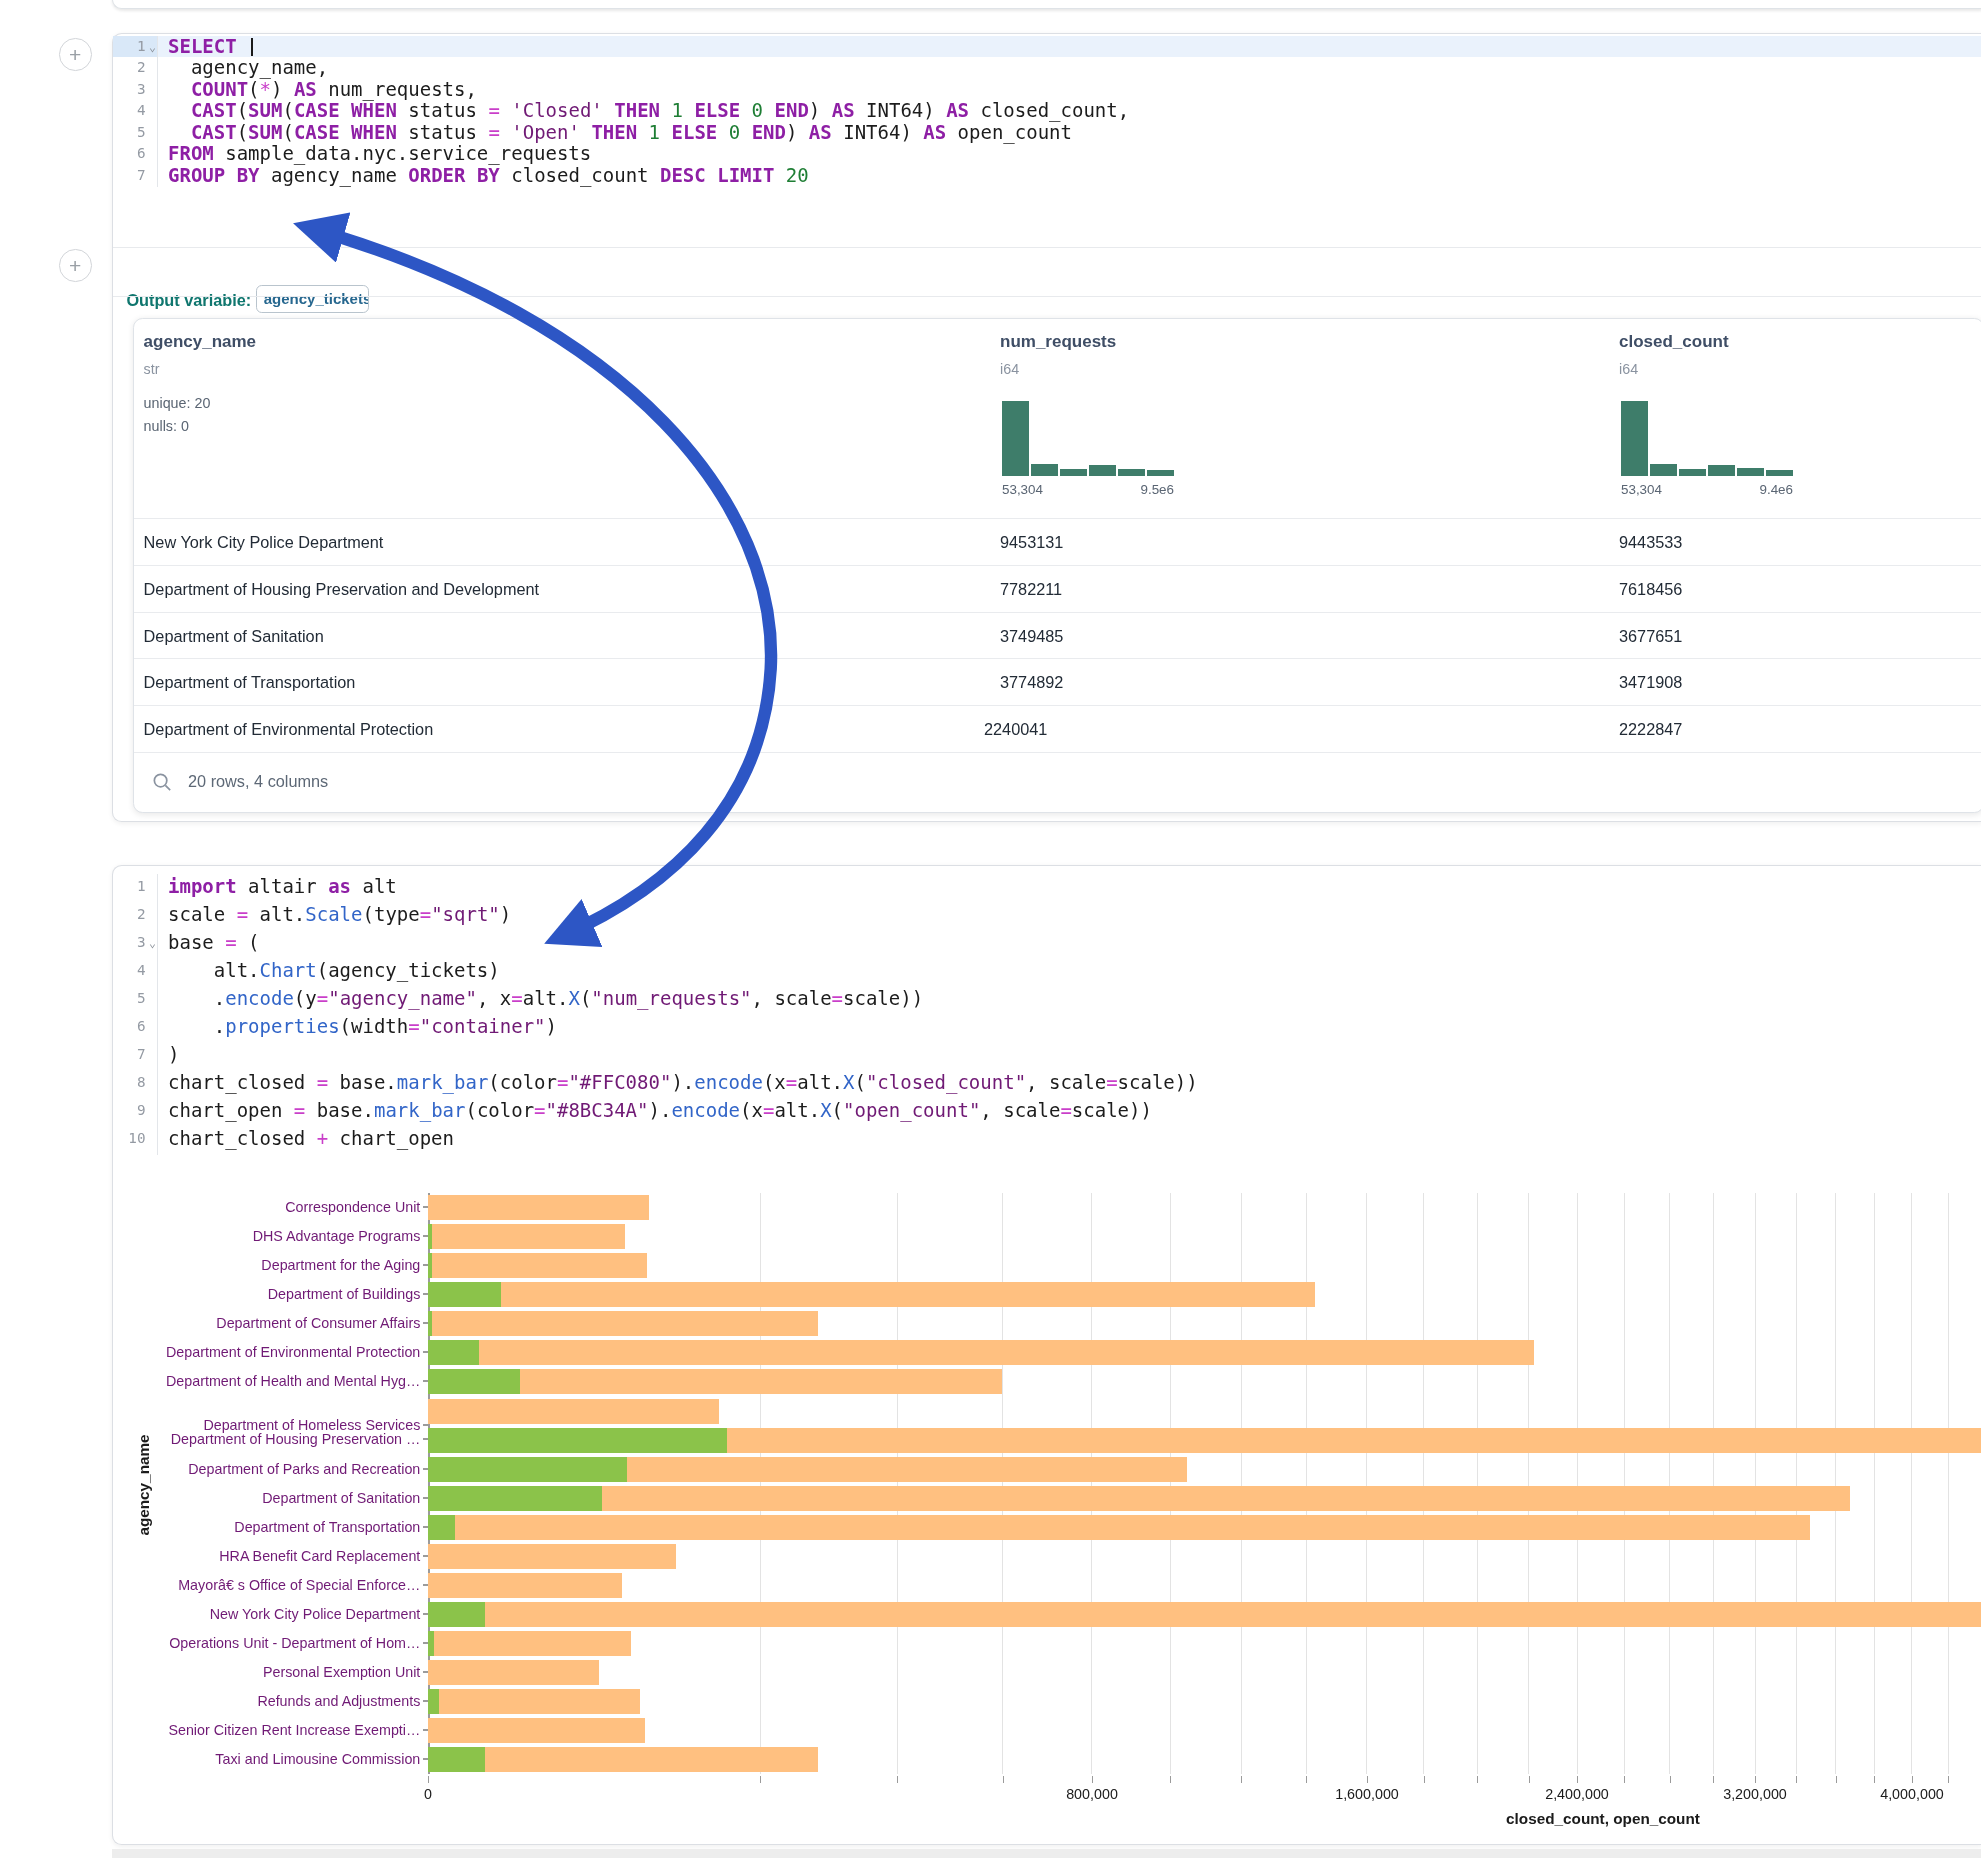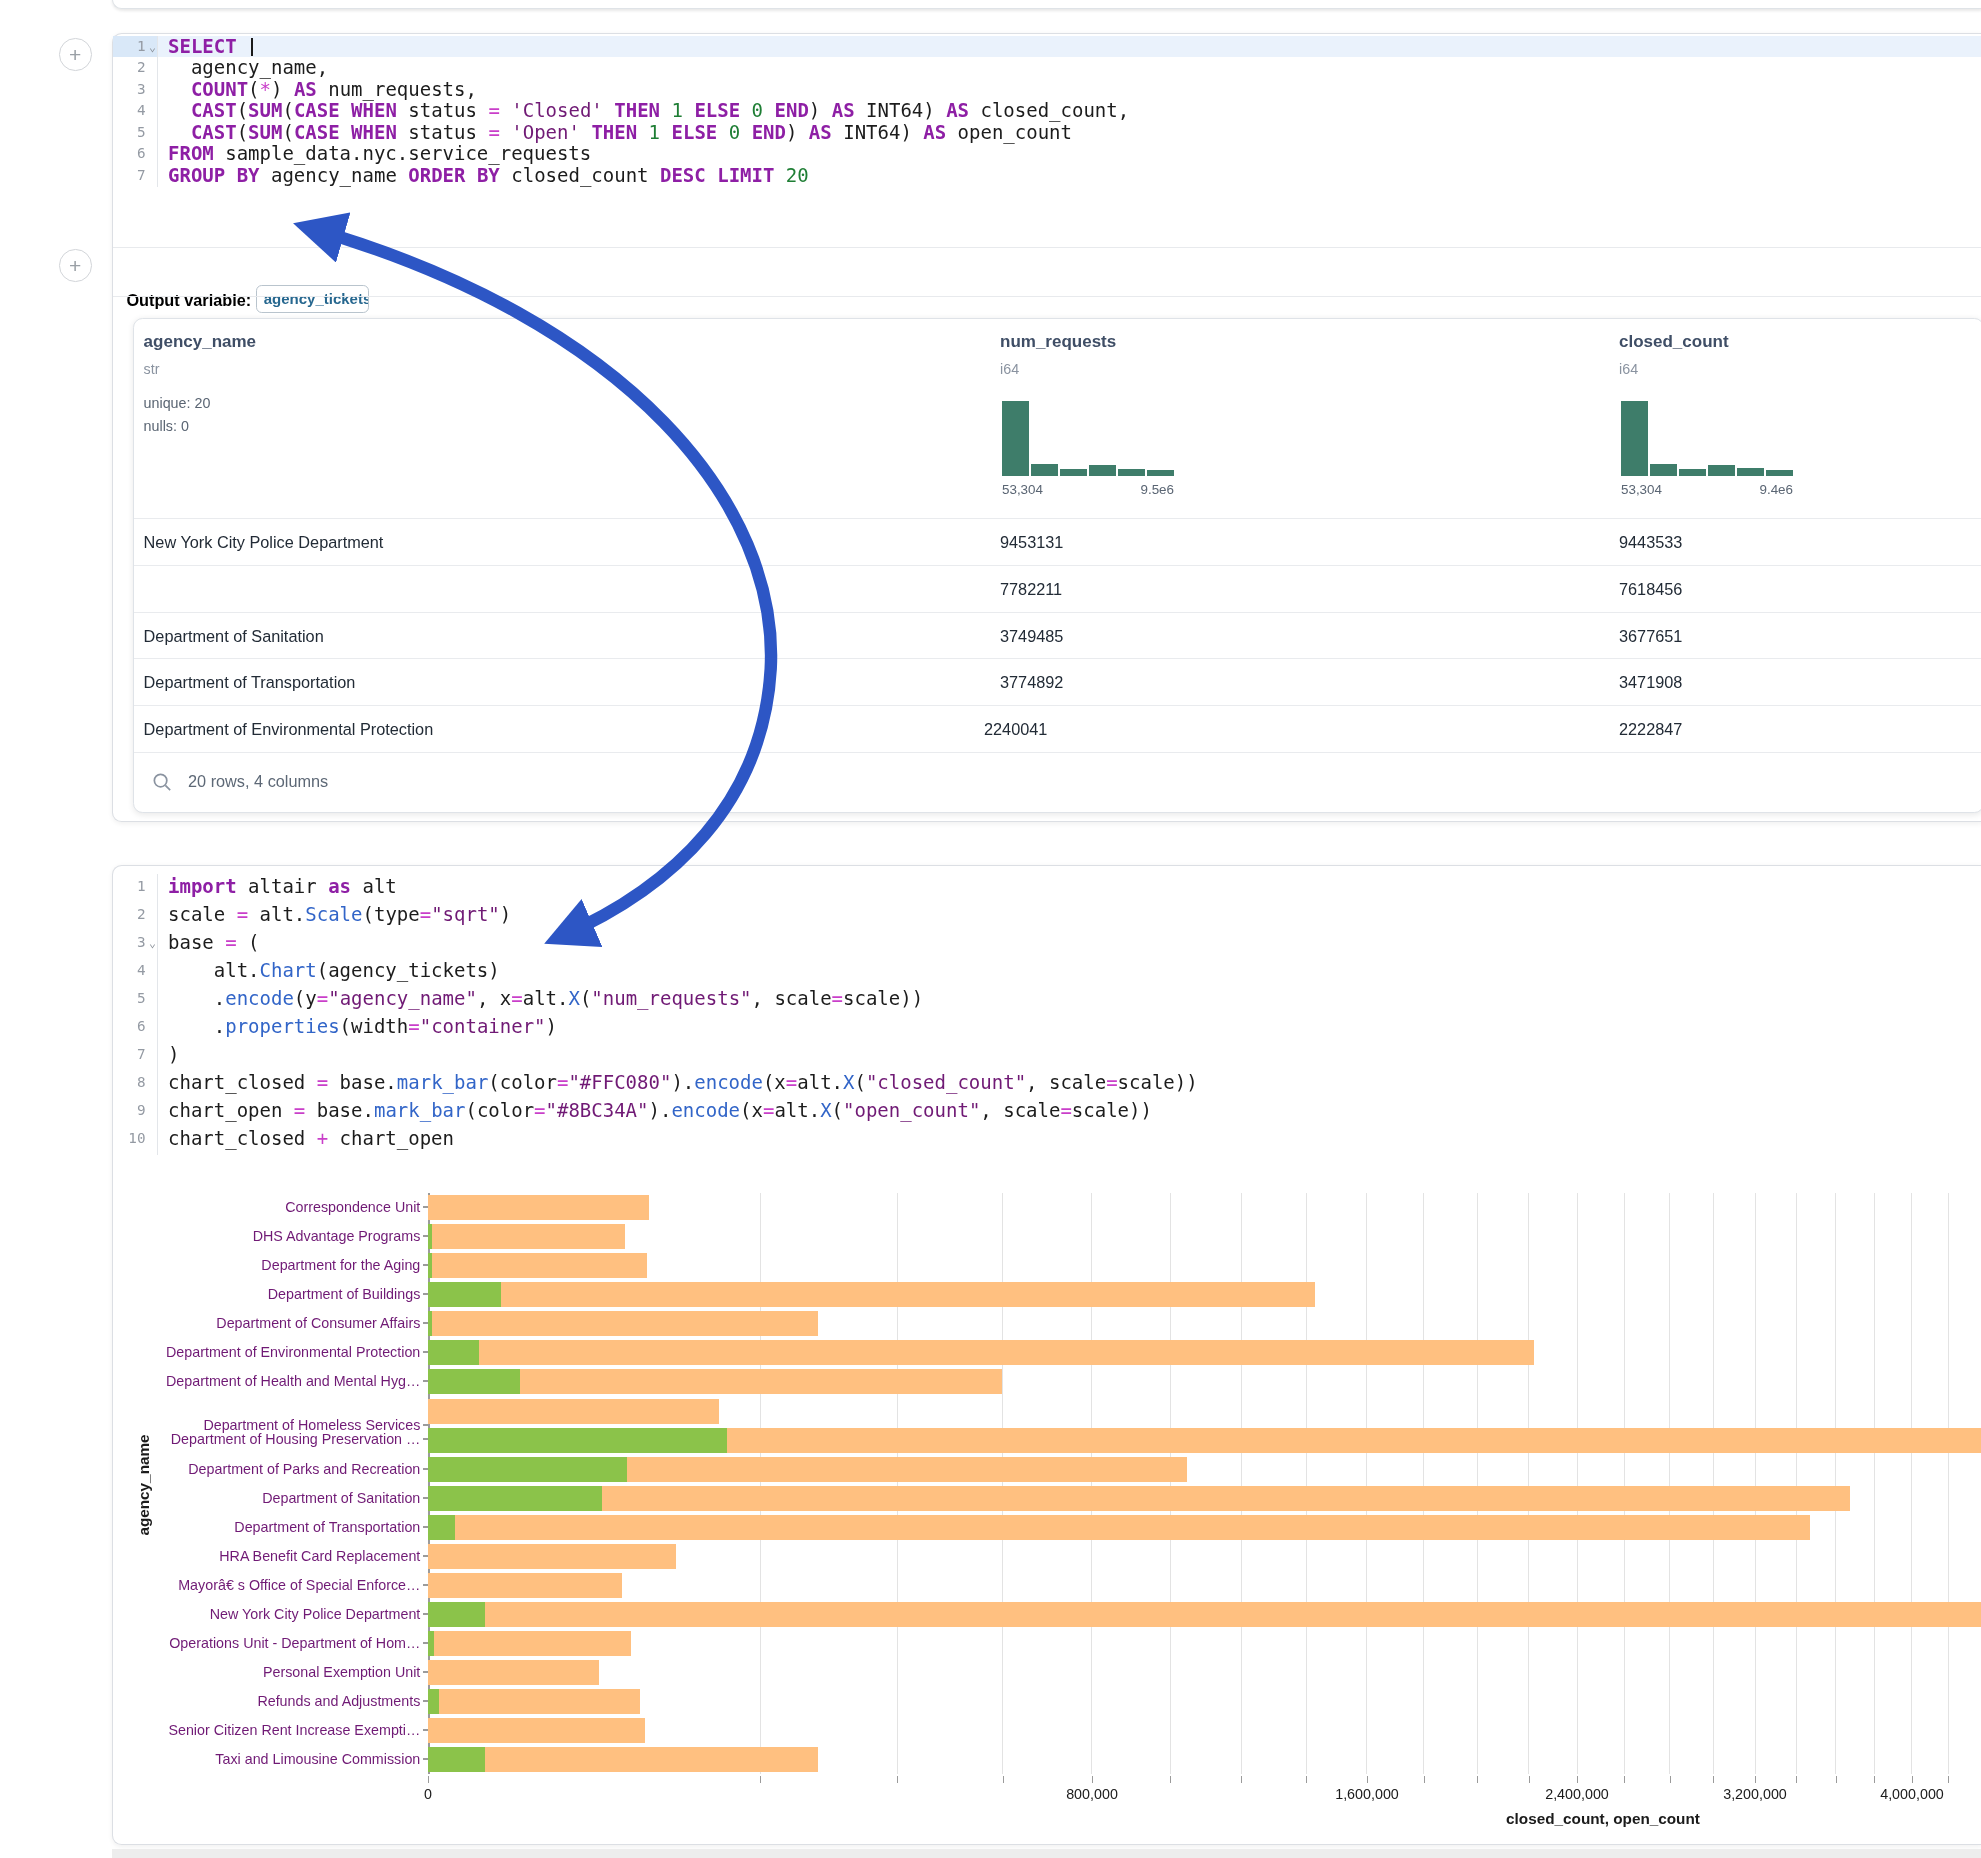--- a/index.html
+++ b/index.html
@@ -27,21 +27,21 @@
   .ln{position:absolute;left:0;width:32.5px;text-align:right;color:#949aa3;font-size:14.3px;}
   .fold{position:absolute;left:36px;top:1px;color:#8a9099;font-size:11.5px;}
   .gutter-sep{position:absolute;left:44px;width:1px;background:#e3e6ea;}
   .curline{position:absolute;left:0;right:0;top:1.9px;height:21.5px;background:#eaf2fc;}
   .curline .gut{position:absolute;left:0;top:0;bottom:0;width:44px;background:#d9e8f8;}
   .caret{display:inline-block;width:1.9px;height:18px;background:#1a1a1a;vertical-align:-2.9px;margin-left:2.9px;}
   .tk-k{color:#8e1fa5;font-weight:bold;} .tk-s{color:#701a75;} .tk-n{color:#1e7e34;}
   .tk-f{color:#3265c8;} .tk-o{color:#c93ec9;} .tk-p{color:#1c1c1c;}
   .divider{position:absolute;left:0;right:0;height:1px;background:#e8eaed;}
   
-  .outvar-label{position:absolute;left:13.4px;top:257px;font-size:16.3px;font-weight:bold;color:#000000;}
+  .outvar-label{position:absolute;left:13.4px;top:257px;font-size:16.3px;font-weight:bold;color:#0f766e;}
   .outvar-pill{position:absolute;left:143px;top:251px;width:113px;height:28px;border:1.4px solid #b9c4cd;
     border-radius:5.7px;background:#fff;font-size:15px;font-weight:bold;color:#26678f;
     line-height:26px;padding:0 6.7px;overflow:hidden;white-space:nowrap;box-sizing:border-box;}
   
   .table-card{position:absolute;left:20px;top:284px;right:-1.9px;height:493px;background:#fff;
     border:1px solid #dfe3e8;border-radius:9.6px;box-shadow:0 1.9px 6.7px rgba(0,0,0,.09);overflow:hidden;}
   .th-name{position:absolute;top:13.4px;font-size:17px;font-weight:bold;color:#3f4e66;}
   .th-type{position:absolute;top:42px;font-size:14.3px;color:#8a93a0;}
   .th-stat{position:absolute;font-size:14.3px;color:#5a6573;}
   .hist{position:absolute;top:82px;width:172px;height:75px;display:flex;align-items:flex-end;gap:1.9px;}
@@ -135,20 +135,21 @@
         <span>53,304</span><span class="mx">9.4e6</span>
       </div>
 
       <div id="table-rows">
           <div class="trow" style="top: 199px;">
             <span style="left: 9.6px;">New York City Police Department</span>
             <span style="left: 866px;">9453131</span>
             <span style="left: 1485px;">9443533</span>
           </div>
           <div class="trow" style="top: 246px;">
+            <span style="left: 9.6px;">Department of Housing Preservation and Development</span>
             <span style="left: 866px;">7782211</span>
             <span style="left: 1485px;">7618456</span>
           </div>
           <div class="trow" style="top: 293px;">
             <span style="left: 9.6px;">Department of Sanitation</span>
             <span style="left: 866px;">3749485</span>
             <span style="left: 1485px;">3677651</span>
           </div>
           <div class="trow" style="top: 339px;">
             <span style="left: 9.6px;">Department of Transportation</span>

